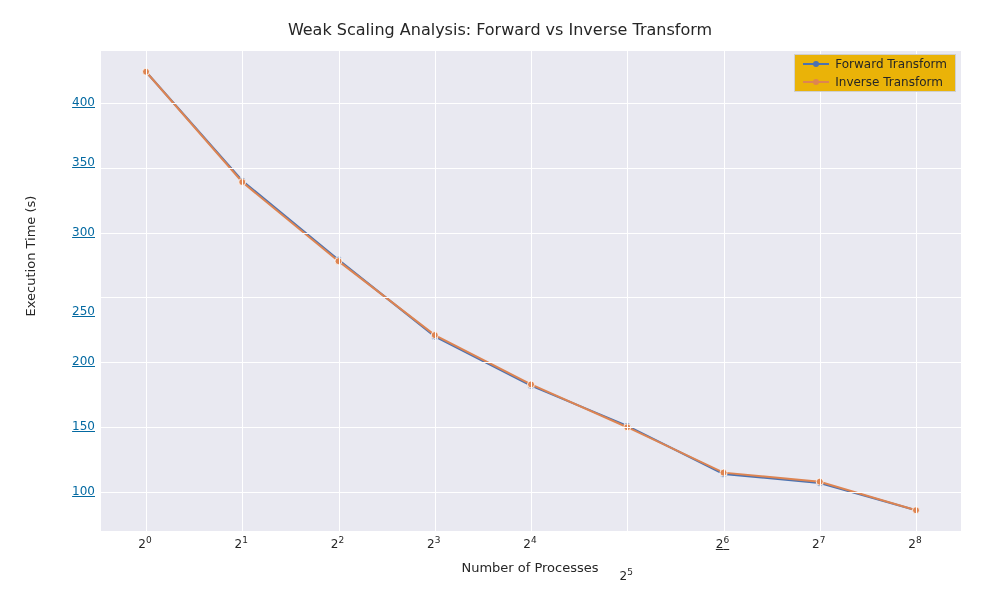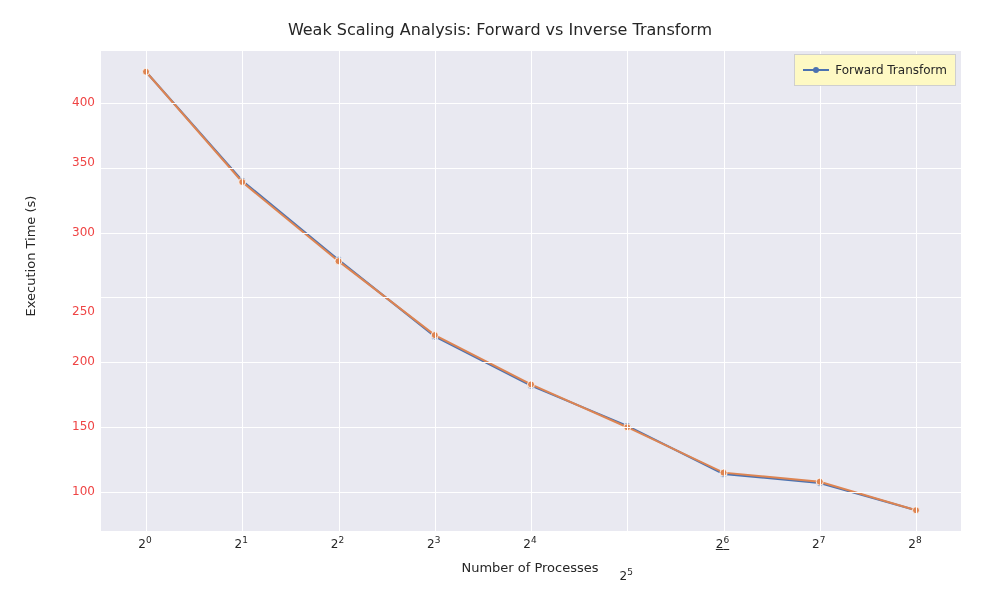--- a/index.html
+++ b/index.html
@@ -49,23 +49,24 @@
     top: 560px;
     text-align: center;
     font-size: 13px;
     color: #262626;
   }
   .ytick {
     position: absolute;
     right: 905px;
     transform: translateY(-50%);
     font-size: 12px;
-    color: #ef4444;
+    color: #0369a1;
     text-align: right;
     width: 60px;
+    text-decoration: underline;
   }
   .xtick {
     position: absolute;
     top: 535px;
     transform: translateX(-50%);
     font-size: 12px;
     color: #262626;
     white-space: nowrap;
   }
   .xtick sup {
@@ -83,23 +84,23 @@
     position: absolute;
     top: 0;
     bottom: 0;
     width: 1px;
     background: #ffffff;
   }
   .legend {
     position: absolute;
     top: 54px;
     right: 44px;
-    background: #fef9c3;
+    background: #eab308;
     border: 1px solid #cfcfcf;
-    padding: 6px 8px;
+    padding: 0 8px;
     font-size: 12px;
     color: #262626;
   }
   .legend-row {
     display: flex;
     align-items: center;
     gap: 6px;
     height: 18px;
   }
   .legend-swatch {
@@ -174,20 +175,26 @@
       <div class="gridline-v" style="left: 815px;"></div>
     </div>
 
   <div class="legend">
     <div class="legend-row">
       <span class="legend-swatch" style="background:#4c72b0">
           <span class="dot" style="background:#4c72b0"></span>
         </span>
       <span>Forward Transform</span>
     </div>
+    <div class="legend-row">
+      <span class="legend-swatch" style="background:#dd8452">
+          <span class="dot" style="background:#dd8452"></span>
+        </span>
+      <span>Inverse Transform</span>
+    </div>
   </div>
 
 <div class="ytick" style="top: 491.081px;">100</div>
     <div class="ytick" style="top: 426.216px;">150</div>
     <div class="ytick" style="top: 361.351px;">200</div>
     <div class="ytick" style="top: 311px;">250</div>
     <div class="ytick" style="top: 231.622px;">300</div>
     <div class="ytick" style="top: 162px;">350</div>
     <div class="ytick" style="top: 101.892px;">400</div>
     <div class="xtick" style="left: 145px;">2<sup>0</sup></div>

